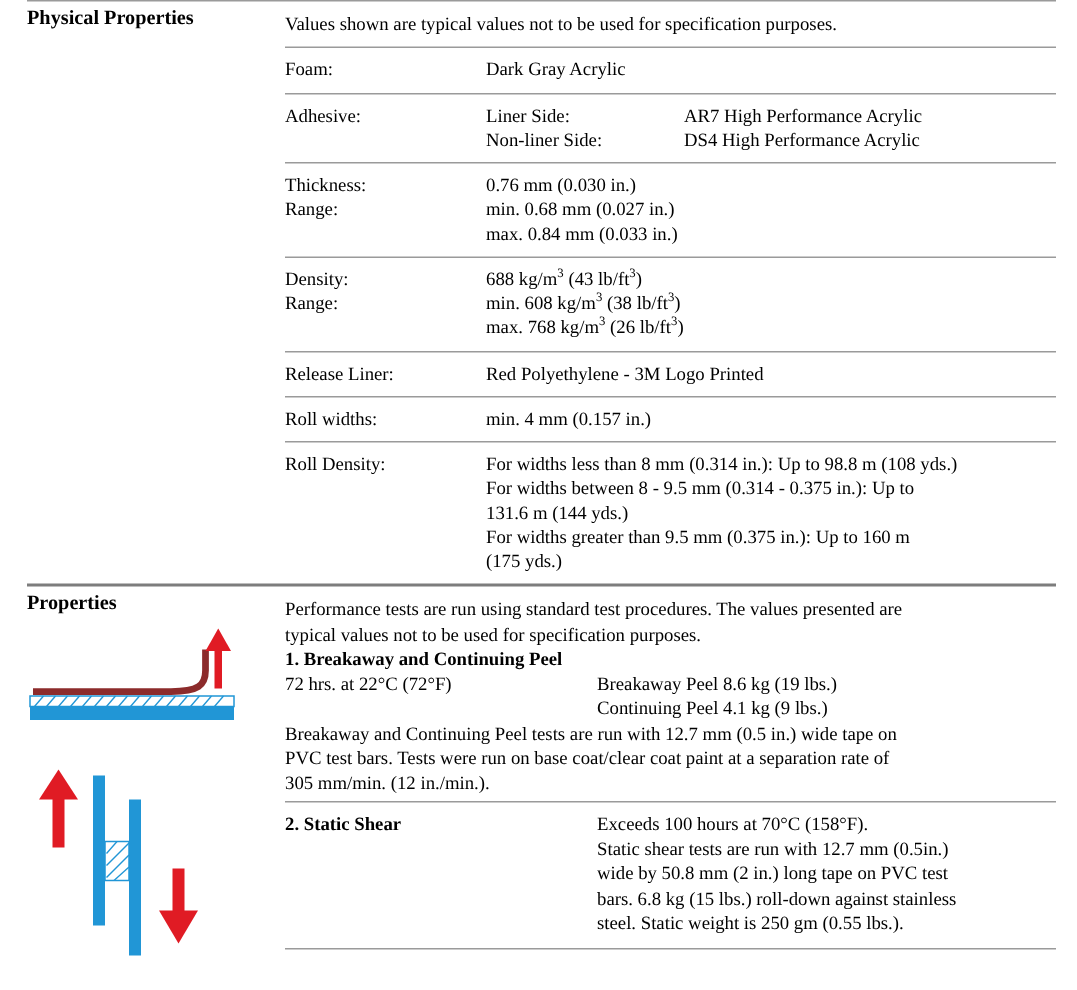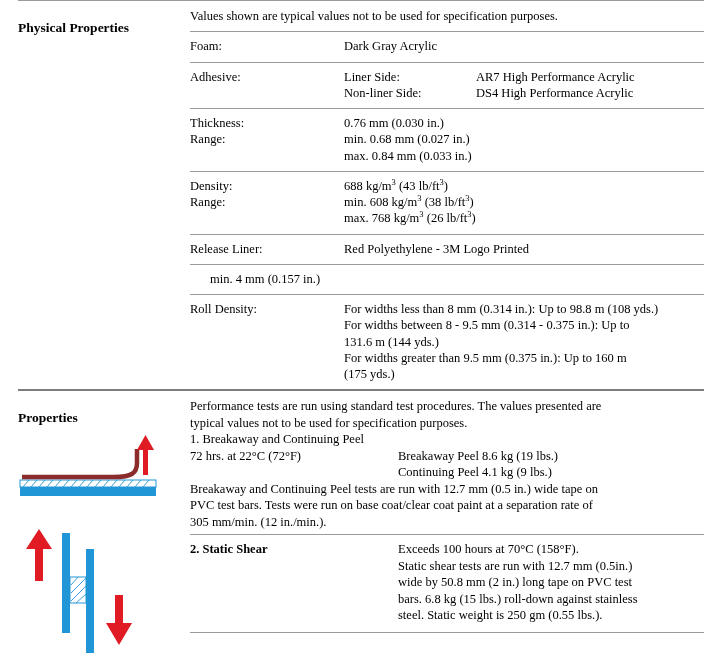--- a/index.html
+++ b/index.html
@@ -34,21 +34,21 @@
   .section {
     display: flex;
     width: 100%;
   }
   .label-col {
     width: 172px;
     flex: 0 0 172px;
     font-family: "Liberation Serif", serif;
     font-weight: bold;
     font-size: 13.5px;
-    padding-top: 18px;
+    padding-top: 2px;
     box-sizing: border-box;
   }
   .label-col .label-line {
     line-height: 1.28;
   }
   .content-col {
     flex: 1 1 auto;
     box-sizing: border-box;
   }
   .row {
@@ -57,39 +57,38 @@
     line-height: 1.3;
   }
   .row .k {
     width: 134px;
     flex: 0 0 134px;
     box-sizing: border-box;
   }
   .row .v {
     flex: 1 1 auto;
     box-sizing: border-box;
-    margin-left: 20px;
   }
   .v-line {
     display: block;
     white-space: nowrap;
   }
   .adh-line {
     display: flex;
   }
   .adh-line .side {
     width: 132px;
     flex: 0 0 132px;
   }
   .intro {
     padding: 7px 0 7px 0;
     line-height: 1.3;
   }
   .subtitle-bold {
-    font-weight: normal;
+    font-weight: bold;
   }
   .perf-block {
     padding: 7px 0 4px 0;
     line-height: 1.32;
   }
   .perf-split {
     display: flex;
     justify-content: space-between;
   }
   .perf-split .left {
@@ -193,20 +192,21 @@
 
       <div class="row">
         <div class="k">Release Liner:</div>
         <div class="v">
           <span class="v-line">Red Polyethylene - 3M Logo Printed</span>
         </div>
       </div>
       <hr class="hrule">
 
       <div class="row">
+        <div class="k">Roll widths:</div>
         <div class="v">
           <span class="v-line">min.  4 mm (0.157 in.)</span>
         </div>
       </div>
       <hr class="hrule">
 
       <div class="row">
         <div class="k">Roll Density:</div>
         <div class="v">
           <span class="v-line">For widths less than 8 mm (0.314 in.): Up to 98.8 m (108 yds.)</span>

